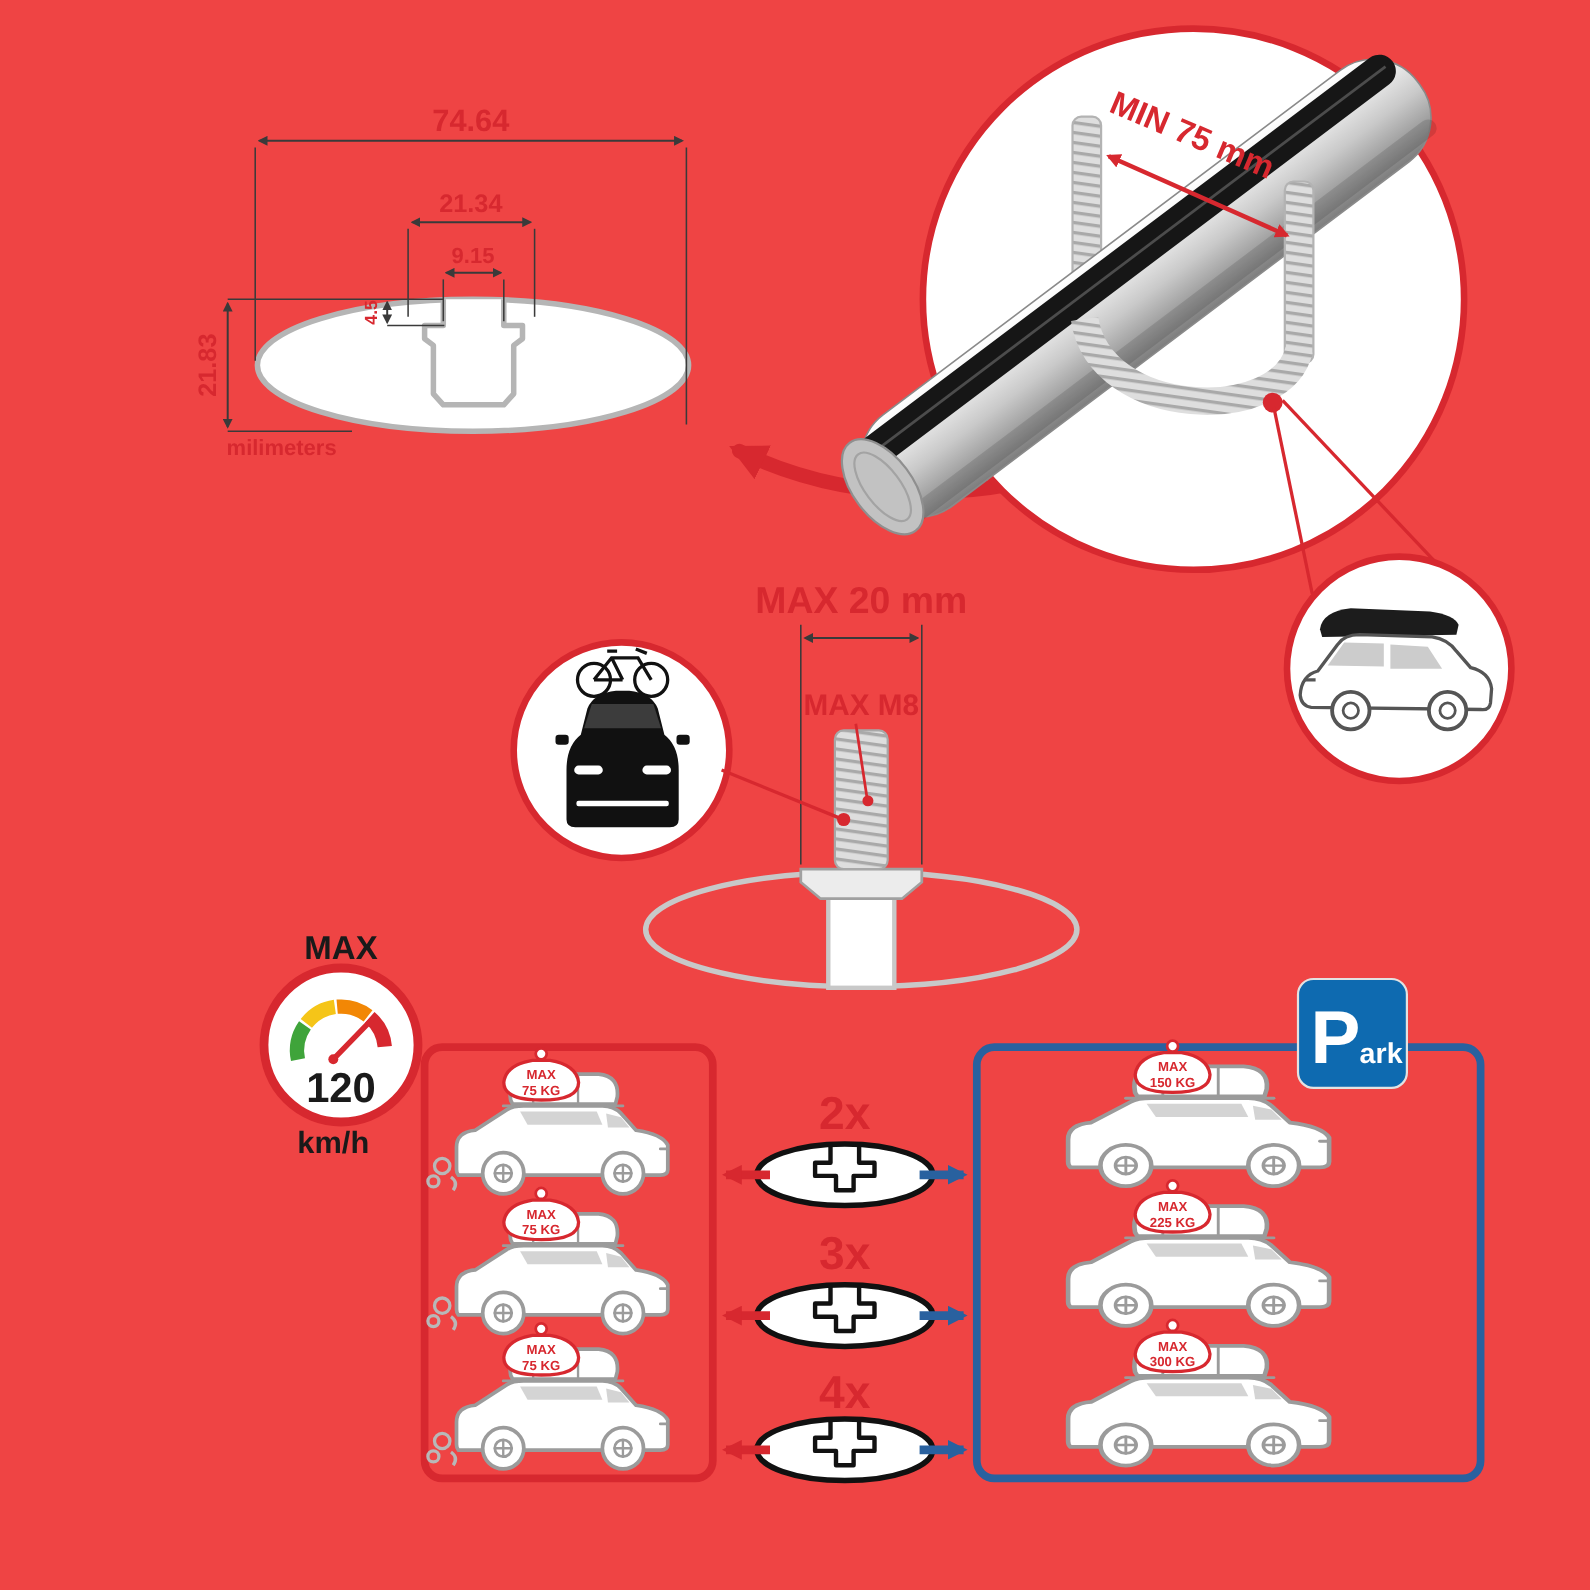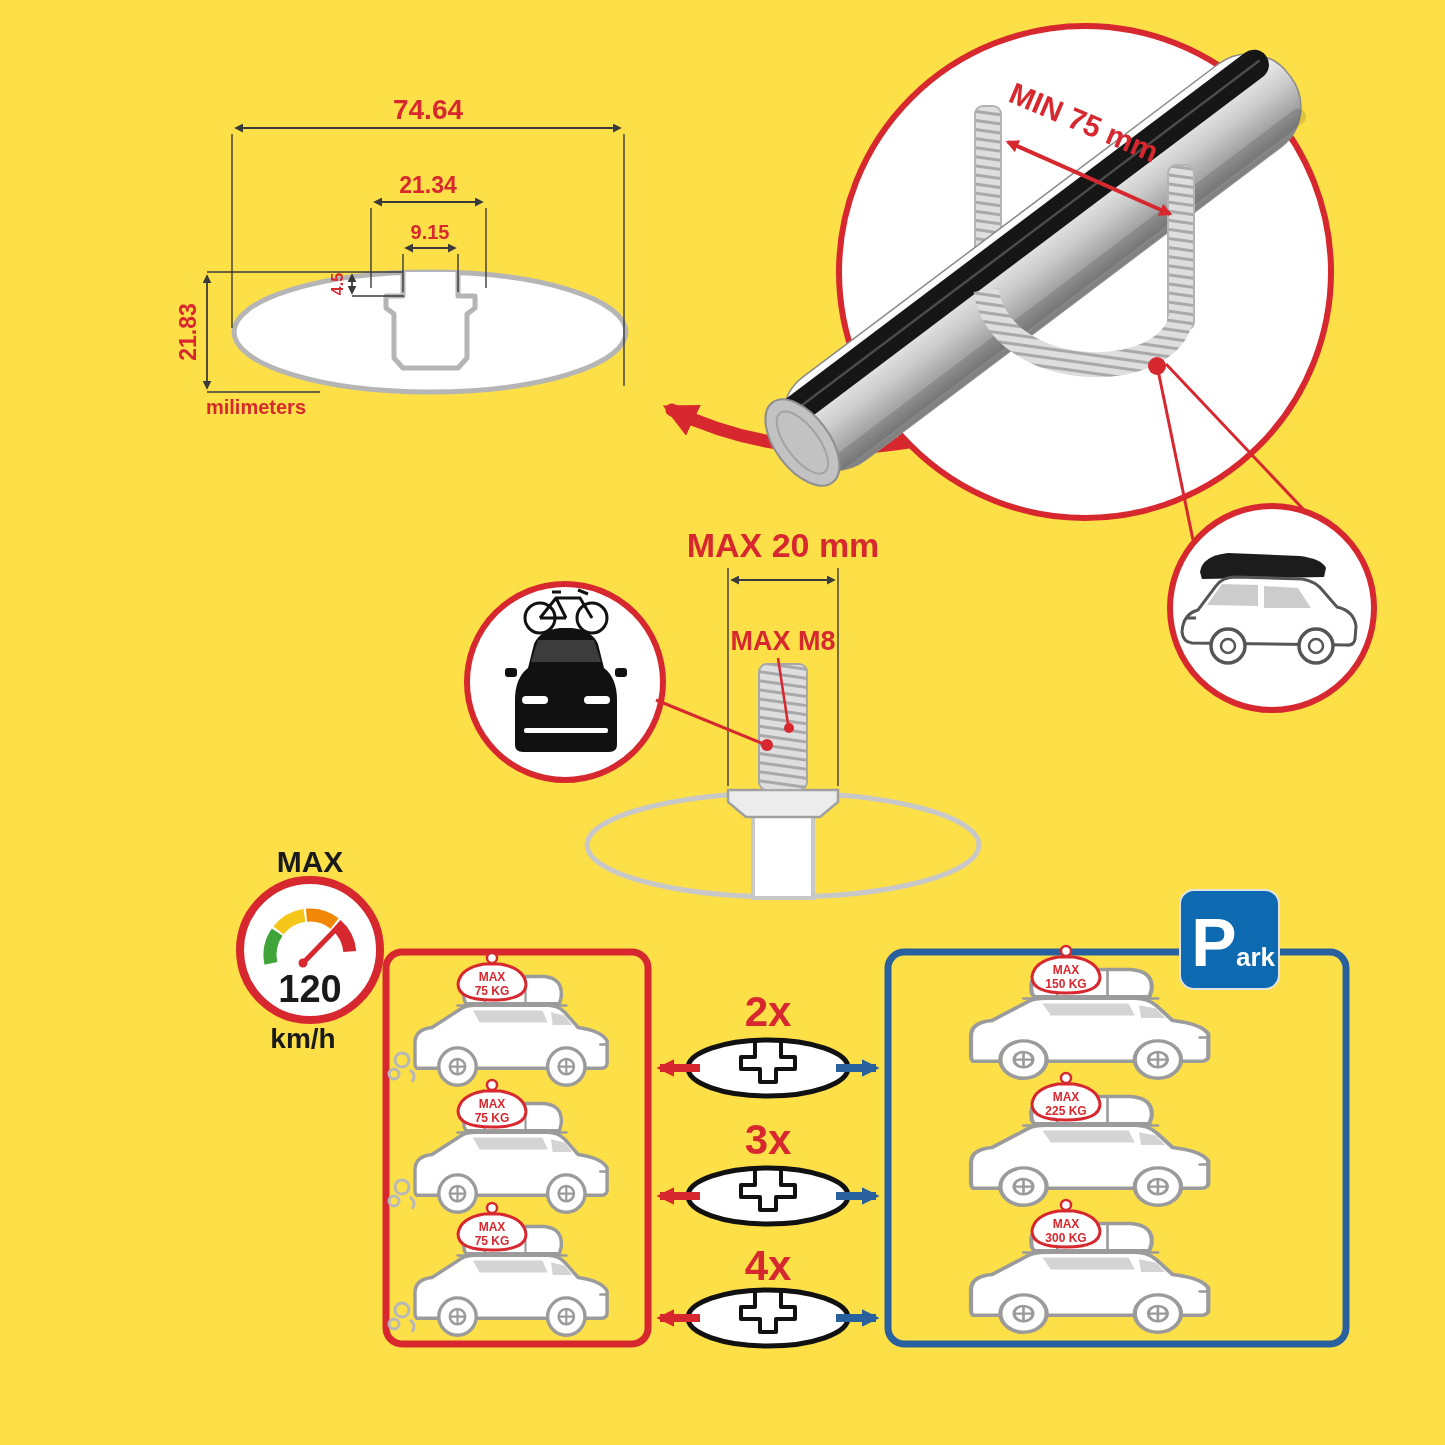--- a/index.html
+++ b/index.html
@@ -1,16 +1,16 @@
 <!DOCTYPE html>
 <html><head>
 <meta charset="utf-8">
 <style>
   html,body{margin:0;padding:0;background:#ffffff;}
-  .stage{position:relative;width:1445px;height:1445px;background:#fde047;overflow:hidden;}
+  .stage{position:relative;width:1445px;height:1445px;background:#ef4444;overflow:hidden;}
   svg{display:block;}
   text{font-family:"Liberation Sans","DejaVu Sans",sans-serif;}
   .red-b{fill:#d7282f;font-weight:bold;}
   .blk-b{fill:#1a1a1a;font-weight:bold;}
   .dimline{stroke:#3a3a3a;stroke-width:1.8;fill:none;}
   .extline{stroke:#3a3a3a;stroke-width:1.4;fill:none;}
 </style>
 </head>
 <body>
 

